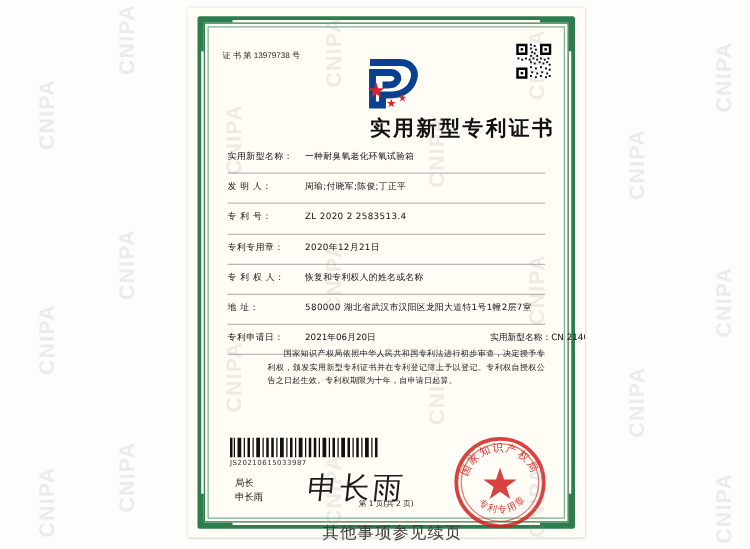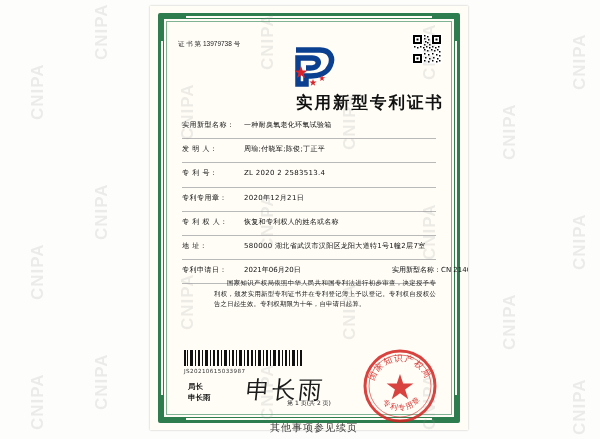--- a/index.html
+++ b/index.html
@@ -148,21 +148,21 @@
     position:absolute;left:10px;top:320px;
     width:120px;height:16px;
   }
   .barcode-no{
     position:absolute;left:10px;top:338px;
     font-size:5.6px;color:#333;letter-spacing:.4px;
   }
   
   .sig-label{
     position:absolute;left:14px;top:352px;
-    font-size:7.5px;line-height:1.45;color:#111;font-weight:bold;
+    font-size:7.5px;line-height:1.45;color:#111;
   }
   .sig-hand{
     position:absolute;left:72px;top:344px;
     font-size:24px;
     font-family:"DejaVu Serif","Liberation Serif",serif;
     color:#1b1b1b;
     letter-spacing:2px;
     transform:skewX(-6deg);
   }
   
@@ -174,21 +174,21 @@
     position:absolute;left:0;right:0;bottom:2px;
     text-align:center;font-size:6px;color:#222;
   }
   .page-bottom-note{
     position:absolute;left:0;right:0;bottom:-2px;
   }
   
   .outside-note{
     position:absolute;left:0;right:0;bottom:4px;
     text-align:center;
-    font-size:10px;color:#3a3a3a;
+    font-size:13px;color:#3a3a3a;
     letter-spacing:1px;
     z-index:8;
     margin-left:28px;
   }
 </style>
 </head>
 <body>
 
 <div id="page">
 

